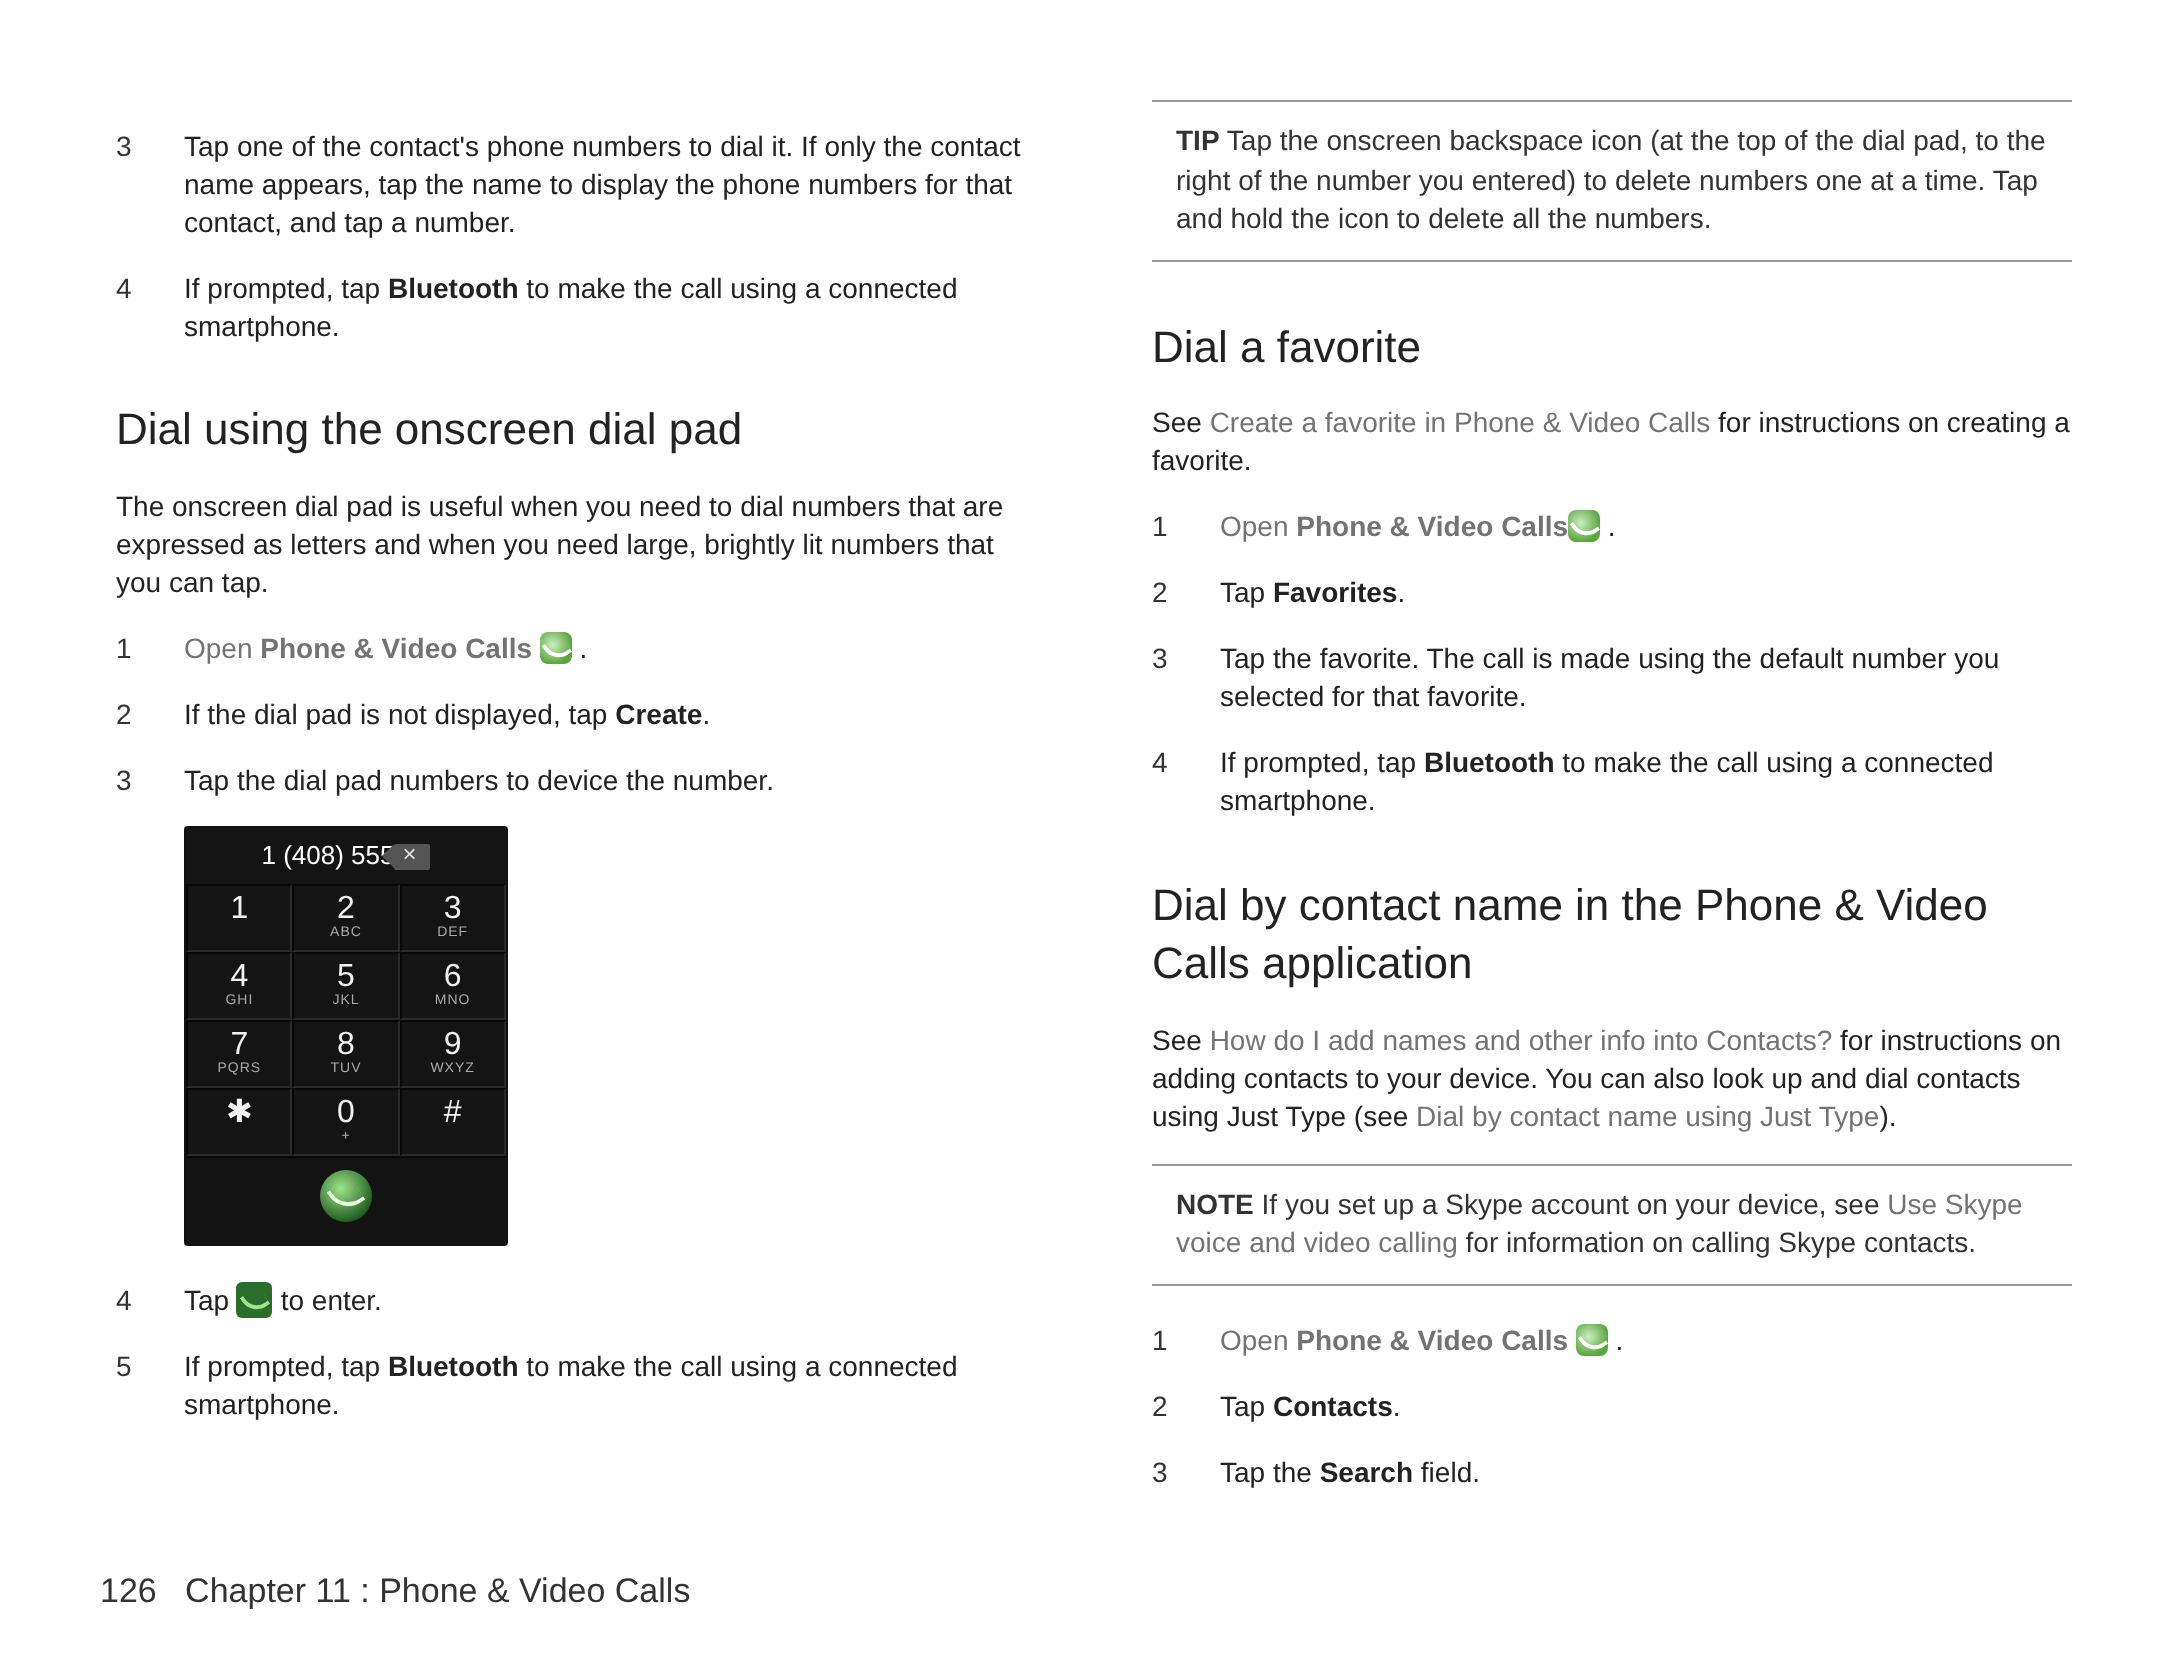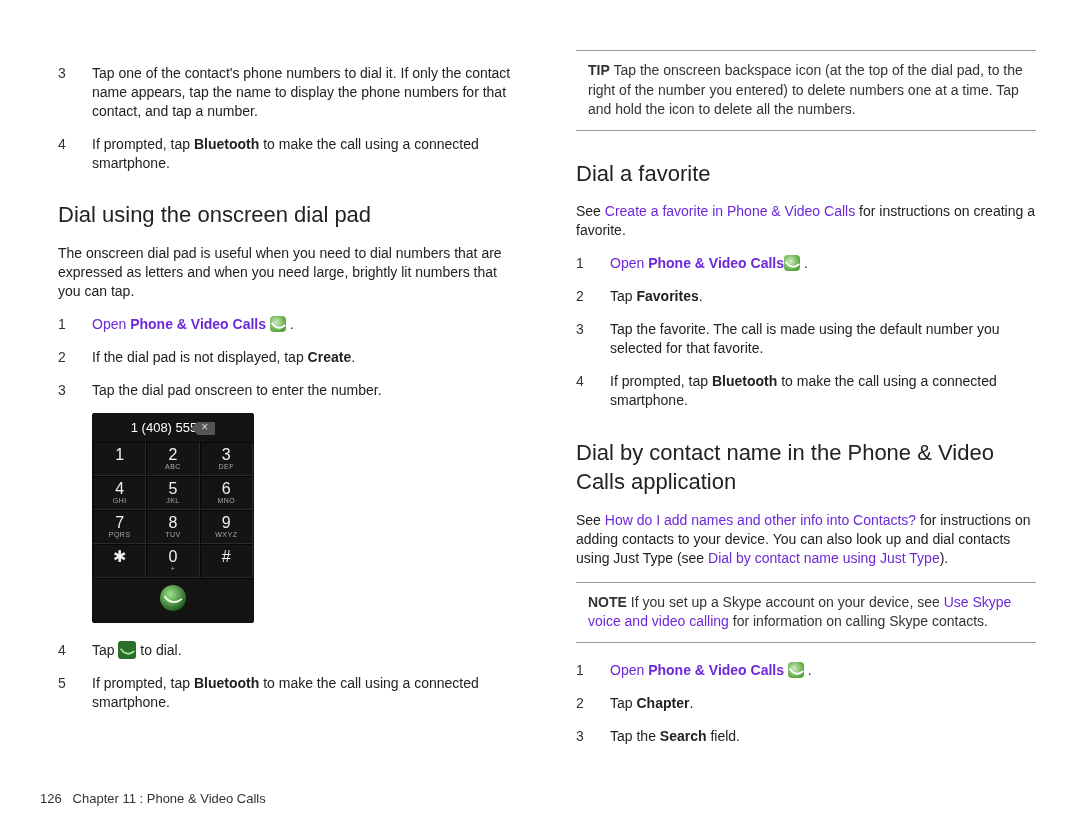--- a/index.html
+++ b/index.html
@@ -34,21 +34,21 @@
   }
   .steps {
     display: grid;
     grid-template-columns: 24px auto;
     column-gap: 10px;
     row-gap: 14px;
     margin: 14px 0;
   }
   .step-num { color: #333; }
   .step-body {}
-  .link { color: #6d28d9; }
+  .link { color: #737373; }
   b { font-weight: 700; }
   .para { margin: 10px 0 14px 0; }
 
   .phone-icon {
     display: inline-block;
     width: 16px;
     height: 16px;
     vertical-align: -3px;
     background: radial-gradient(circle at 40% 40%, #cdeec2, #5aa63e 70%);
     border-radius: 4px;
@@ -161,22 +161,22 @@
     padding: 10px 12px 10px 12px;
     font-size: 14px;
     line-height: 1.4;
     color: #333;
   }
   .note-box b { font-weight: 700; }
 
   .footer {
     position: absolute;
     bottom: 28px;
-    left: 40px;
-    font-size: 13px;
+    left: 50px;
+    font-size: 17px;
     color: #333;
   }
 </style>
 </head>
 <body>
 
 <div class="page">
 
   <div class="col">
 
@@ -200,21 +200,21 @@
         <span class="link">Open</span><b class="link"> Phone &amp; Video Calls</b>
         <span class="phone-icon"></span><span> .</span>
       </div>
 
       <div class="step-num">2</div>
       <div class="step-body">
         <span>If the dial pad is not displayed, tap </span><b>Create</b><span>.</span>
       </div>
 
       <div class="step-num">3</div>
-      <div class="step-body">Tap the dial pad onscreen to enter the number.</div>
+      <div class="step-body">Tap the dial pad numbers to device the number.</div>
     </div>
 
     <div class="dialpad">
       <div class="dp-top">
         <span>1 (408) 555</span>
         <span class="dp-bs"></span>
       </div>
       <div class="dp-grid" id="dp-grid">
           <div class="dp-cell">
             <div class="dp-main">1</div>
@@ -266,21 +266,21 @@
           </div>
         </div>
       <div class="dp-call">
         <span class="circle"></span>
       </div>
     </div>
 
     <div class="steps">
       <div class="step-num">4</div>
       <div class="step-body">
-        <span>Tap </span><span class="dial-green-icon"></span><span> to dial.</span>
+        <span>Tap </span><span class="dial-green-icon"></span><span> to enter.</span>
       </div>
 
       <div class="step-num">5</div>
       <div class="step-body">
         <span>If prompted, tap </span><b>Bluetooth</b><span> to make the call using a connected smartphone.</span>
       </div>
     </div>
   </div>
 
   <div class="col">
@@ -331,21 +331,21 @@
 
     <div class="steps" style="margin-top:18px">
       <div class="step-num">1</div>
       <div class="step-body">
         <span class="link">Open</span><b class="link"> Phone &amp; Video Calls</b>
         <span class="phone-icon"></span><span> .</span>
       </div>
 
       <div class="step-num">2</div>
       <div class="step-body">
-        <span>Tap </span><b>Chapter</b><span>.</span>
+        <span>Tap </span><b>Contacts</b><span>.</span>
       </div>
 
       <div class="step-num">3</div>
       <div class="step-body">
         <span>Tap the </span><b>Search</b><span> field.</span>
       </div>
     </div>
   </div>
 </div>
 

